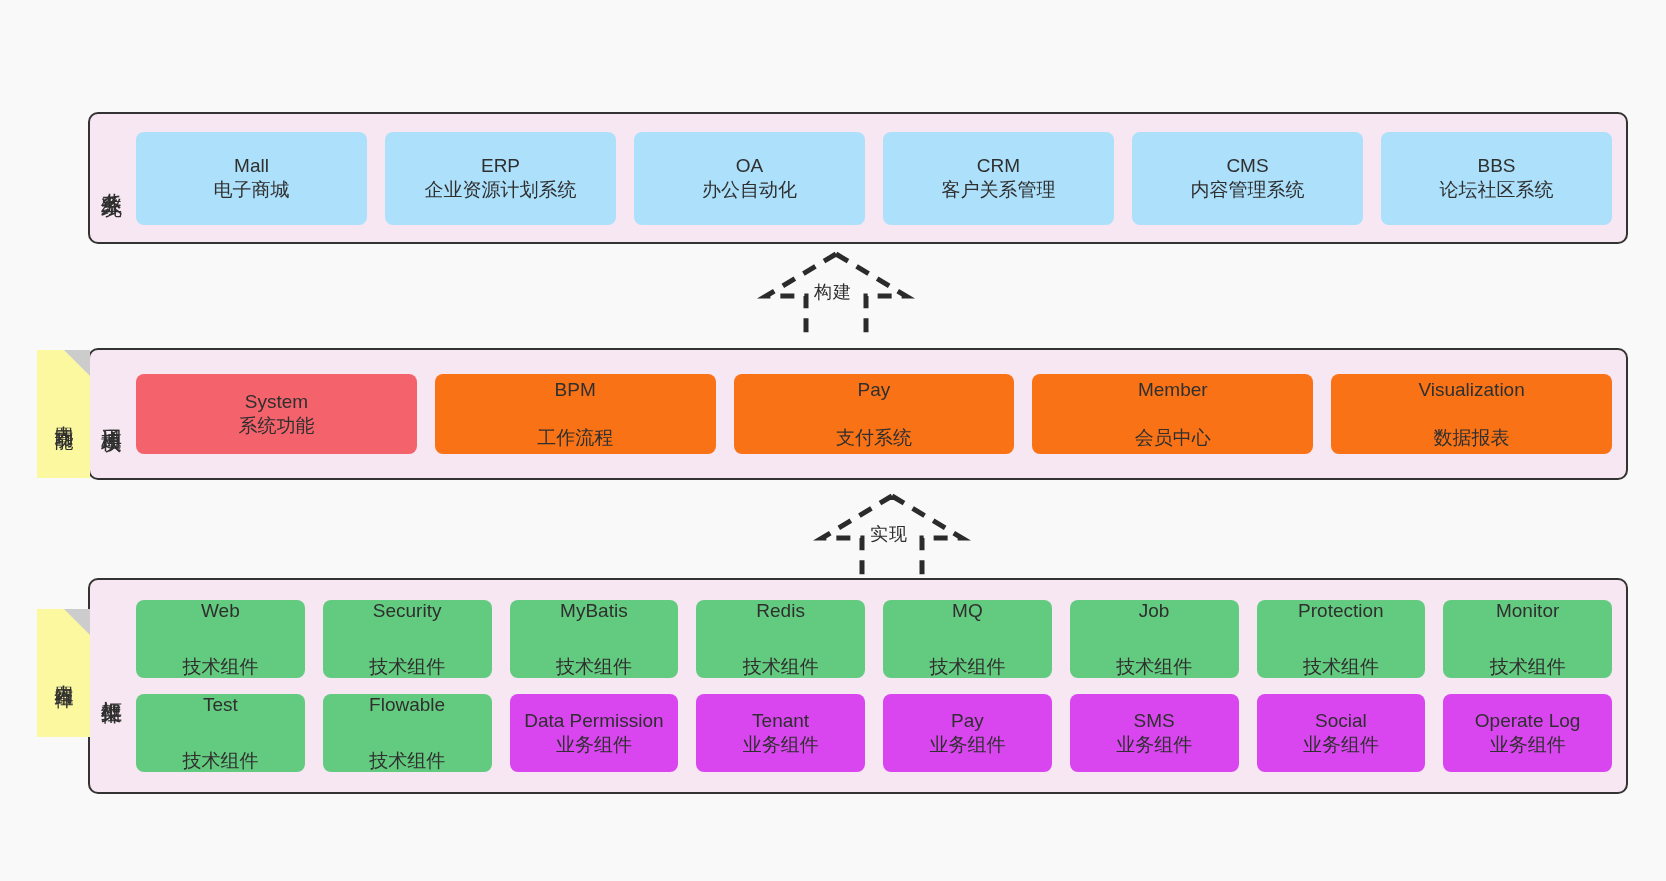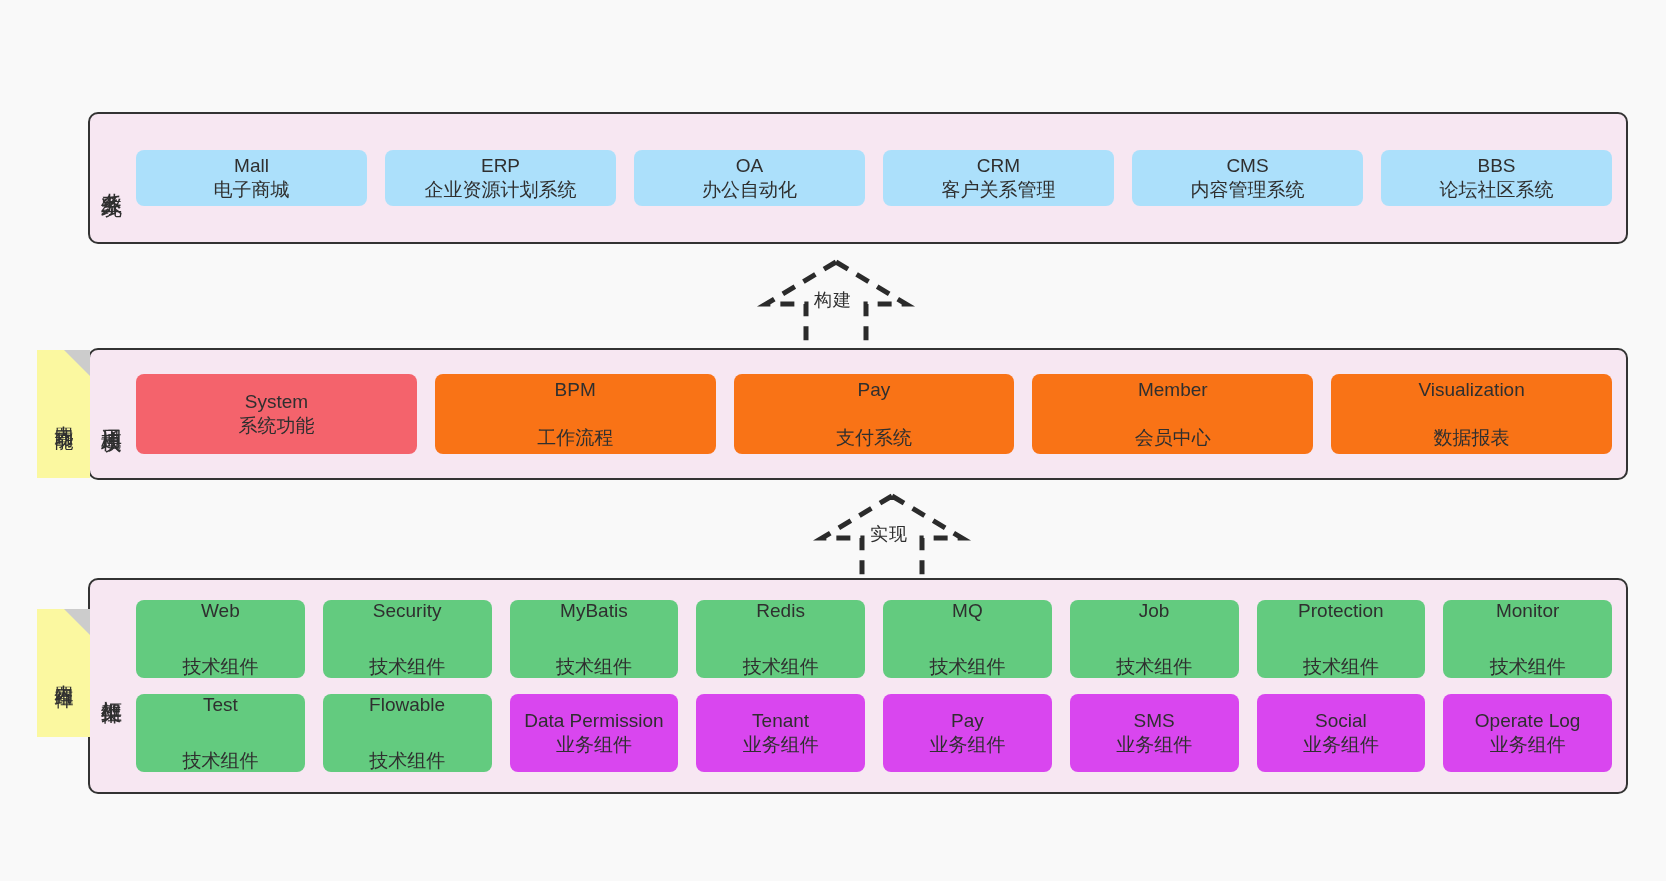--- a/index.html
+++ b/index.html
@@ -71,21 +71,21 @@
   .cell .l2{display:block;}
 
   
   .c-blue      {background:#ace0fb;}
   .c-red       {background:#f4636c;}
   .c-pink      {background:#f97316;gap:24px;}
   .c-green     {background:#63cb7f;gap:32px;}
   .c-lightgreen{background:#d946ef;}
 
   
-  .layer-business .cell{height:56px;}
+  .layer-business .cell{height:93px;}
   .layer-module   .cell{height:80px;}
   .layer-framework .cell{height:78px;}
 
   
   .layer-business {left:88px;  top:112px; width:1540px; height:132px;}
   .layer-module   {left:88px;  top:348px; width:1540px; height:132px;}
   .layer-framework{left:88px;  top:578px; width:1540px; height:216px;}
 
   
   .note{
@@ -120,21 +120,21 @@
   .arrow svg{display:block;overflow:visible;}
   .arrow-label{
     position:absolute;
     font-size:18px;
     color:#2f2f2f;
     background:transparent;
     white-space:nowrap;
     user-select:none;
     letter-spacing:1px;
   }
-  .arrow-build {left:756px; top:258px; width:160px; height:92px;}
+  .arrow-build {left:756px; top:250px; width:160px; height:92px;}
   .arrow-impl  {left:812px; top:492px; width:160px; height:92px;}
   .arrow-build .arrow-label{left:58px;  top:30px;}
   .arrow-impl  .arrow-label{left:58px;  top:30px;}
 </style>
 </head>
 <body>
 
 <div class="canvas">
 
   <div class="layer layer-business">

